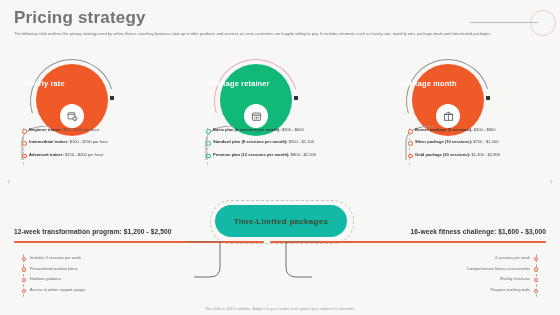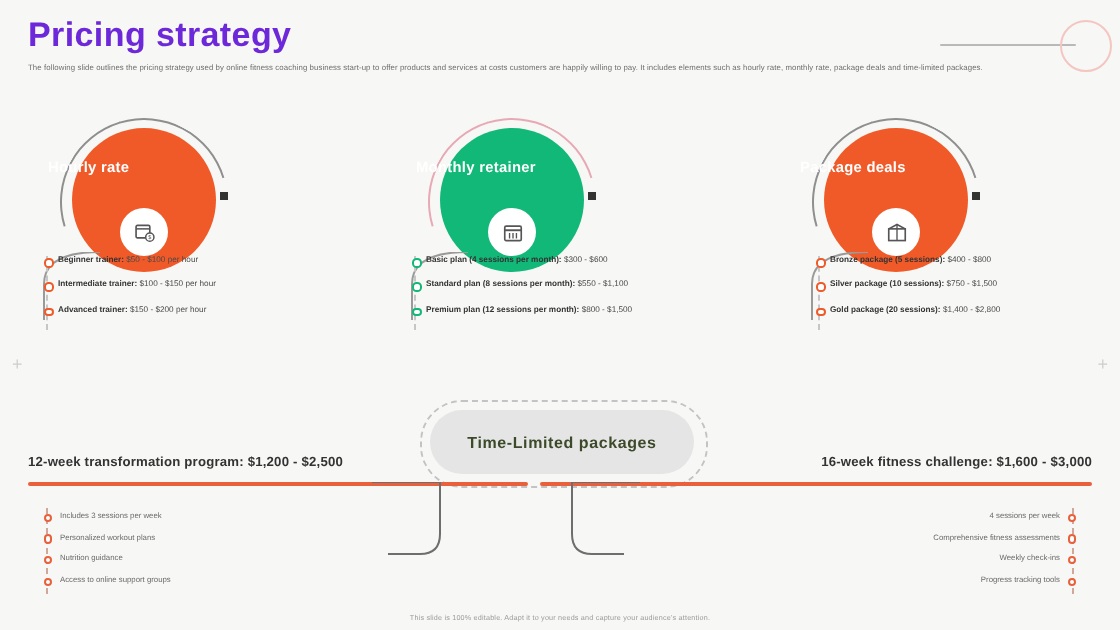--- a/index.html
+++ b/index.html
@@ -10,21 +10,21 @@
     color:#3b3b3b;
     overflow:hidden;
     position:relative;
   }
   .slide{position:absolute;inset:0;}
 
   
   .title{
     position:absolute;left:14px;top:8px;
     font-size:17px;font-weight:bold;letter-spacing:.2px;
-    color:#6d28d9;
+    color:#737373;
   }
   .subtitle{
     position:absolute;left:14px;top:30px;width:528px;
     font-size:3.9px;line-height:1.85;color:#6d6d6d;
     letter-spacing:.05px;
   }
   .hdr-line{
     position:absolute;right:22px;top:22px;width:68px;height:1px;
     background:#b9b9b9;border-radius:1px;
   }
@@ -95,21 +95,21 @@
   
   .plus{
     position:absolute;color:#cfcfcf;font-size:9px;line-height:1;
   }
   .plus-l{left:6px;top:178px;}
   .plus-r{right:6px;top:178px;}
 
   
   .center-pill{
     position:absolute;left:215px;top:205px;width:132px;height:32px;
-    background:#e5e5e5;border-radius:16px;
+    background:#14b8a6;border-radius:16px;
     display:flex;align-items:center;justify-content:center;
     font-size:8px;font-weight:bold;color:#3d4a2a;letter-spacing:.3px;
   }
   .pill-ghost{
     position:absolute;left:210px;top:200px;width:142px;height:42px;
     border:1px dashed #c3c3c3;border-radius:21px;
   }
 
   .bar{position:absolute;height:2.2px;background:#e8603c;border-radius:1px;}
   .bar-l{left:14px;top:241px;width:250px;}
@@ -185,21 +185,21 @@
       <b>Advanced trainer:</b>
       <span>$150 - $200 per hour</span>
     </div>
   </div>
 
   <div class="pillar p2">
     <div class="donut-wrap">
       <div class="arc arc-pink"></div>
       <div class="arc-dot"></div>
       <div class="donut d-green"></div>
-      <div class="donut-label">Monthly retainer</div>
+      <div class="donut-label">Package retainer</div>
       <div class="icon-bubble">
         <svg width="11" height="11" viewBox="0 0 16 16">
           <rect x="2" y="3" width="12" height="10.5" rx="1" fill="none" stroke="#555" stroke-width="1.2"></rect>
           <line x1="2" y1="6" x2="14" y2="6" stroke="#555" stroke-width="1.4"></line>
           <line x1="5.5" y1="8" x2="5.5" y2="12" stroke="#555" stroke-width="1"></line>
           <line x1="8" y1="8" x2="8" y2="12" stroke="#555" stroke-width="1"></line>
           <line x1="10.5" y1="8" x2="10.5" y2="12" stroke="#555" stroke-width="1"></line>
         </svg>
       </div>
     </div>
@@ -224,21 +224,21 @@
       <b>Premium plan (12 sessions per month):</b>
       <span>$800 - $1,500</span>
     </div>
   </div>
 
   <div class="pillar p3">
     <div class="donut-wrap">
       <div class="arc"></div>
       <div class="arc-dot"></div>
       <div class="donut d-orange"></div>
-      <div class="donut-label">Package deals</div>
+      <div class="donut-label">Package month</div>
       <div class="icon-bubble">
         <svg width="11" height="11" viewBox="0 0 16 16">
           <rect x="2" y="5" width="12" height="8.5" fill="none" stroke="#555" stroke-width="1.2"></rect>
           <path d="M2 5 L8 1.8 L14 5" fill="none" stroke="#555" stroke-width="1.2"></path>
           <line x1="8" y1="1.8" x2="8" y2="13.5" stroke="#555" stroke-width="1"></line>
         </svg>
       </div>
     </div>
   </div>
   <svg class="conn-curve" style="left:400px;top:126px;" width="40" height="34">

